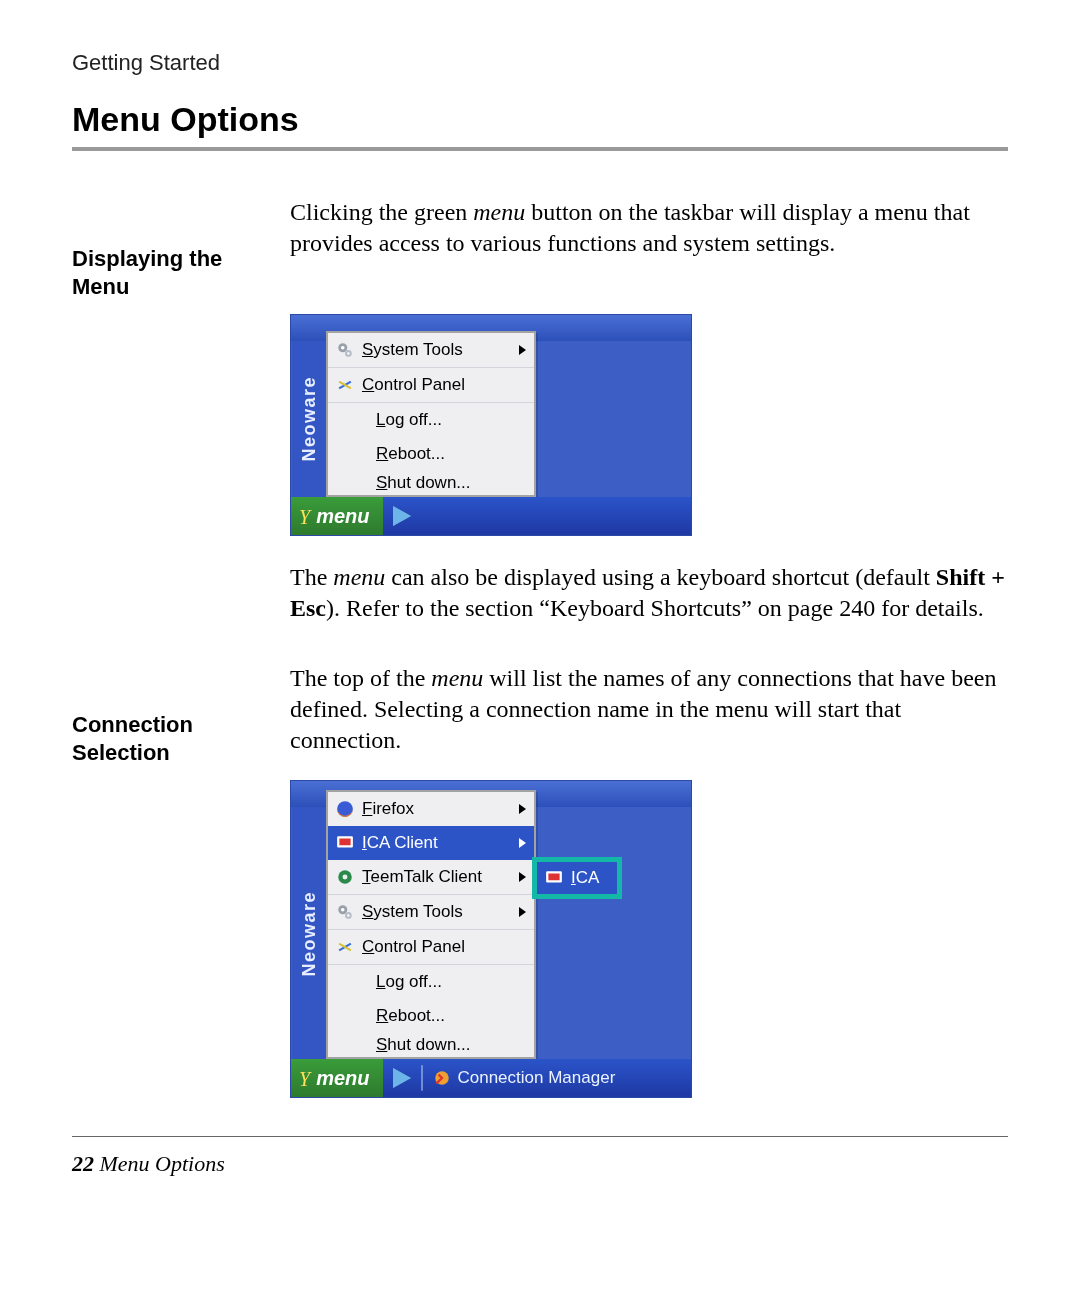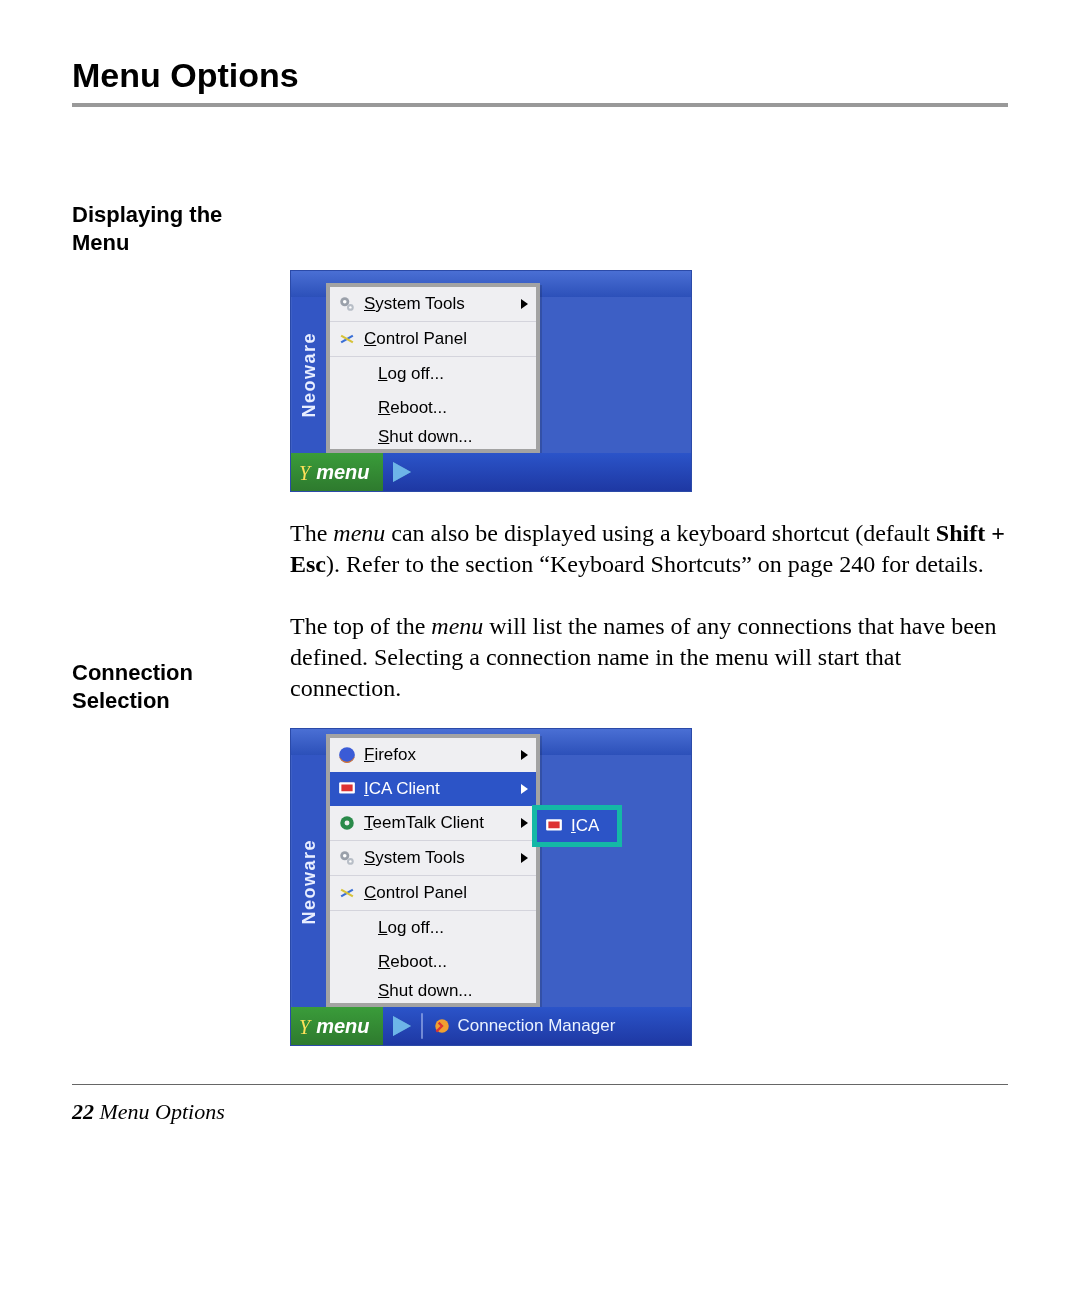--- a/index.html
+++ b/index.html
@@ -131,21 +131,21 @@
     font-weight: 700;
     font-size: 18px;
     letter-spacing: 1.5px;
   }
   .menu-pop {
     position: absolute;
     left: 35px;
     bottom: 38px;
     width: 206px;
     background: #efeff2;
-    border: 4px solid #a3a3a3;
+    border: 2px solid #a3a3a3;
     box-shadow: 2px 2px 0 rgba(0,0,0,.15);
   }
   .mi {
     display: flex;
     align-items: center;
     gap: 8px;
     height: 34px;
     padding: 0 8px 0 8px;
   }
   .mi.sel {
@@ -213,25 +213,29 @@
   .footer .pn {
     font-style: italic;
     font-weight: bold;
   }
 </style>
 </head>
 <body>
 
 <div class="page">
 
+  <div class="running-head">Getting Started</div>
   <div class="h1">Menu Options</div>
   <div class="rule"></div>
 
   <div class="row">
     <div class="side-h">Displaying the Menu</div>
+    <div class="body">
+      <span>Clicking the green </span><span class="ital">menu</span><span> button on the taskbar will display a menu that provides access to various functions and system settings.</span>
+    </div>
   </div>
 
   <div class="fig-wrap">
     <div class="fig-offset">
       <div class="shot" style="width:400px; height:220px;">
         <div class="win-titlebar"></div>
 
         <div class="sidebox" style="height:156px;">
           <span>Neoware</span>
         </div>
@@ -273,21 +277,21 @@
           <div class="menu-btn">
             <span class="y">Y</span>
             <span>menu</span>
           </div>
           <span class="paw-tri"></span>
         </div>
       </div>
     </div>
   </div>
 
-  <div class="row" style="margin-bottom:32px;">
+  <div class="row" style="margin-bottom:40px;">
     <div class="side-h"></div>
     <div class="body">
       <span>The </span><span class="ital">menu</span><span> can also be displayed using a keyboard shortcut (default </span><b>Shift + Esc</b><span>). Refer to the section “Keyboard Shortcuts” on page 240 for details.</span>
     </div>
   </div>
 
   <div class="row">
     <div class="side-h">Connection Selection</div>
     <div class="body">
       <span>The top of the </span><span class="ital">menu</span><span> will list the names of any connections that have been defined. Selecting a connection name in the menu will start that connection.</span>

